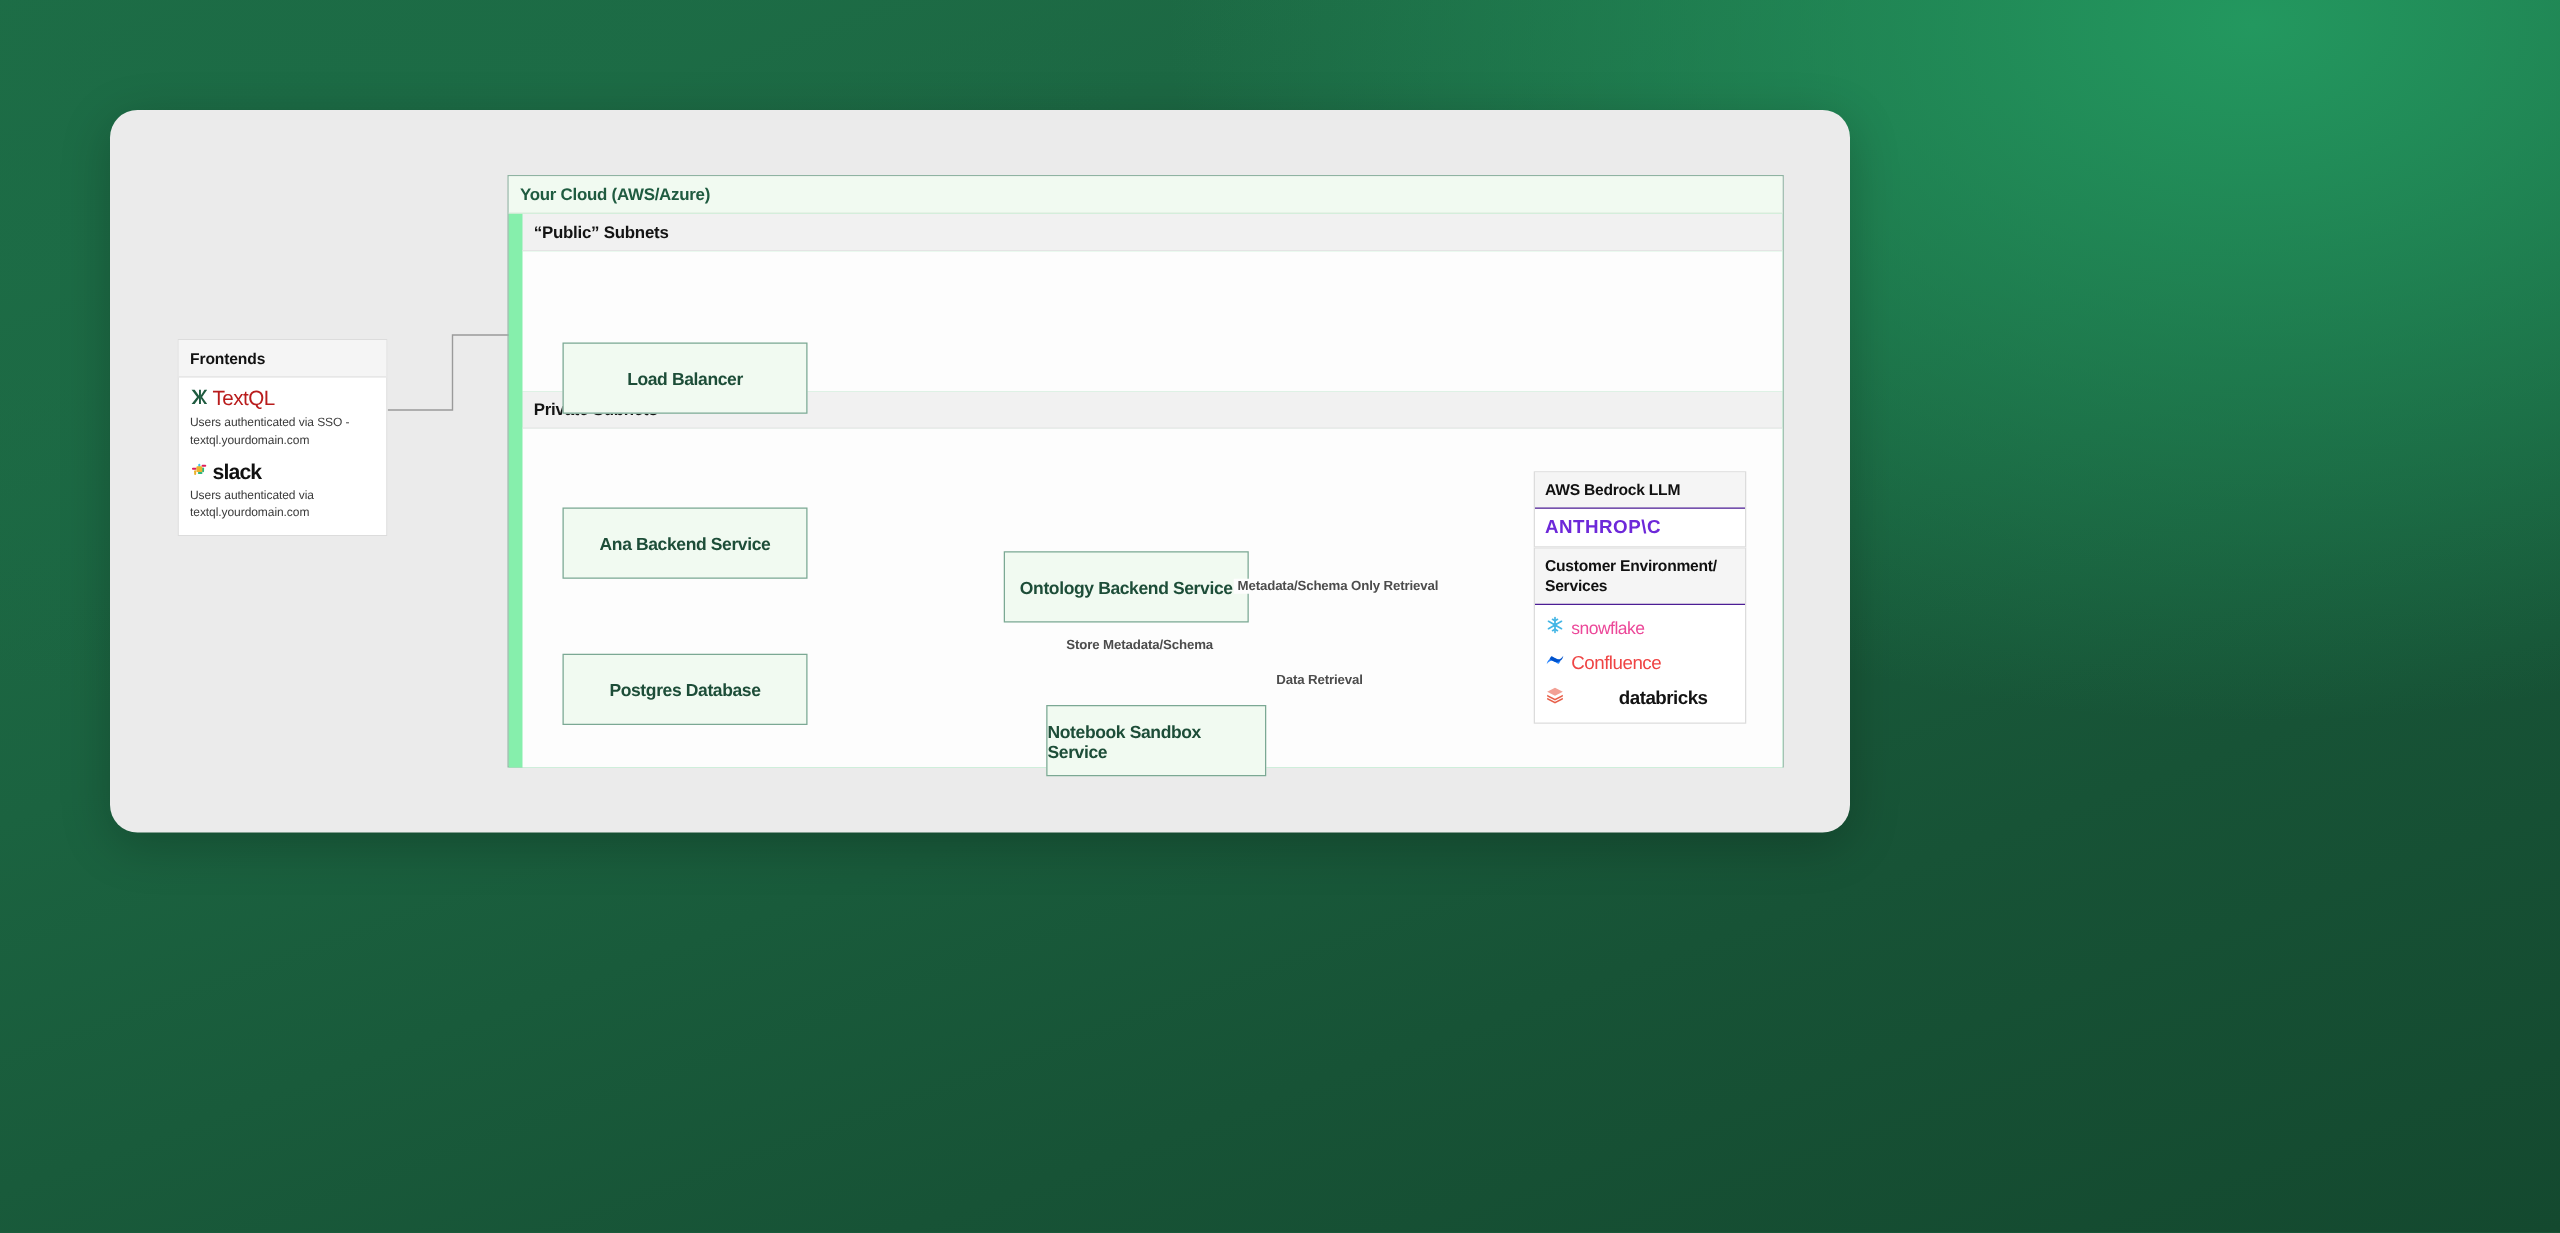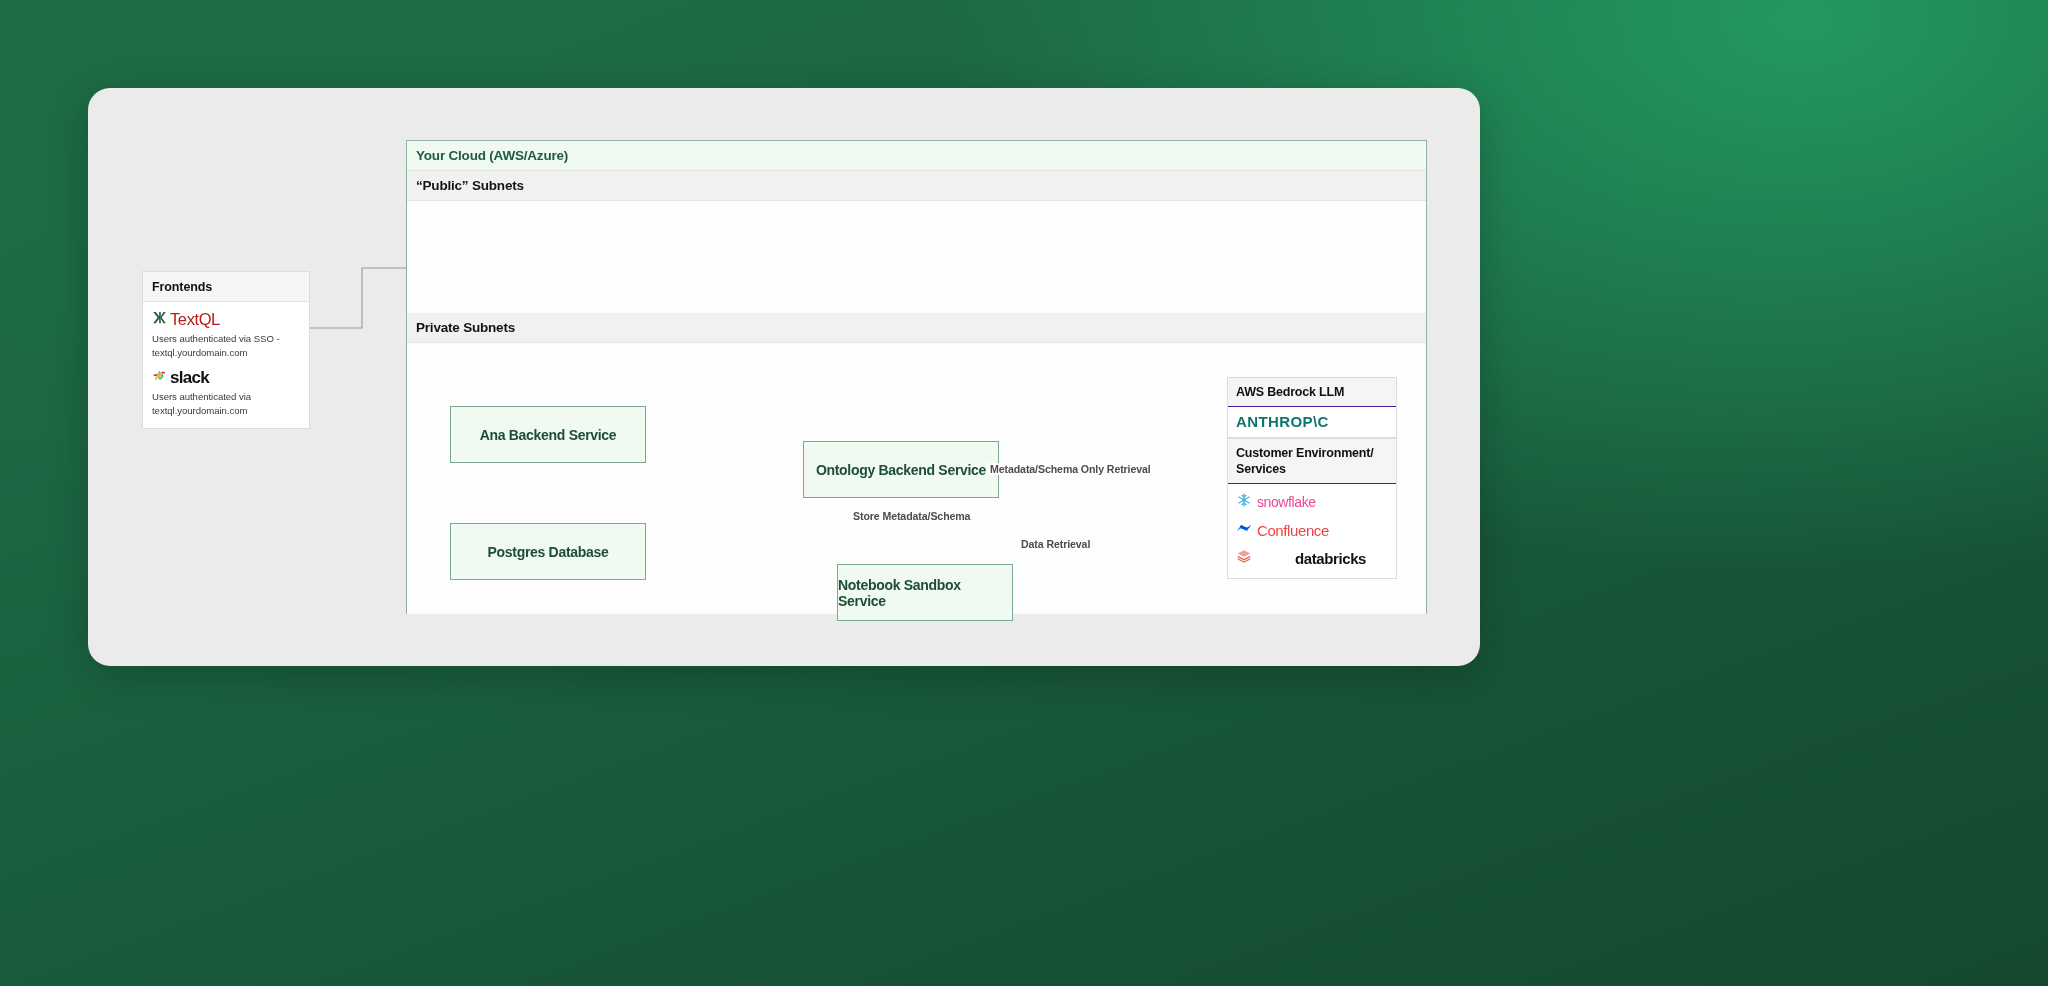--- a/index.html
+++ b/index.html
@@ -108,21 +108,21 @@
     color: #141414; letter-spacing: -0.2px;
   }
   #public-subnet-region {
     height: 112px;
     background: #fdfdfd;
   }
   #private-subnet-region {
     background: #fdfdfd;
     height: 271px;
   }
-  #cloud-body { background:#86efac; }
+  #cloud-body { background:#86efac;padding-left:11px; }
 
   
   .svc-box {
     position: absolute;
     background: #f1faf1;
     border: 1px solid #7ba894;
     display: flex; align-items: center; justify-content: center;
     font-size: 14px; font-weight: 700;
     color: #1d4d38; letter-spacing: -0.3px;
     z-index: 6;
@@ -145,21 +145,21 @@
     border-bottom: 1px solid #4c1d95;
     padding: 6px 8px;
     font-size: 12.5px; font-weight: 700;
     color: #111; letter-spacing: -0.2px;
     line-height: 1.28;
   }
   .side-panel-body { padding: 7px 8px 9px 8px; }
 
   #panel-bedrock { left: 1139px; top: 289px; width: 170px; }
   #bedrock-logo {
-    font-size: 15px; font-weight: 700; color: #0f766e;
+    font-size: 15px; font-weight: 700; color: #6d28d9;
     letter-spacing: 0.4px; padding: 6px 8px 7px 8px;
   }
 
   #panel-customer { left: 1139px; top: 350px; width: 170px; }
   .vendor-row {
     display: flex; align-items: center; gap: 5px;
     height: 22px; margin-bottom: 6px;
   }
   .vendor-row:last-child { margin-bottom: 0; }
   .vendor-name { letter-spacing: -0.4px; }
@@ -261,20 +261,21 @@
     <div id="cloud-container">
       <div id="cloud-title-band">Your Cloud (AWS/Azure)</div>
       <div id="cloud-body">
         <div class="subnet-band">“Public” Subnets</div>
         <div id="public-subnet-region"></div>
         <div class="subnet-band">Private Subnets</div>
         <div id="private-subnet-region"></div>
       </div>
     </div>
 
+    <div class="svc-box" id="box-load-balancer">Load Balancer</div>
     <div class="svc-box" id="box-ana-backend">Ana Backend Service</div>
     <div class="svc-box" id="box-postgres">Postgres Database</div>
     <div class="svc-box" id="box-ontology">Ontology Backend Service</div>
     <div class="svc-box" id="box-notebook">Notebook Sandbox Service</div>
 
     <div class="edge-label" id="label-store-meta">Store Metadata/Schema</div>
     <div class="edge-label" id="label-meta-only">Metadata/Schema Only Retrieval</div>
     <div class="edge-label" id="label-data-retrieval">Data Retrieval</div>
 
     <div class="side-panel" id="panel-bedrock">

